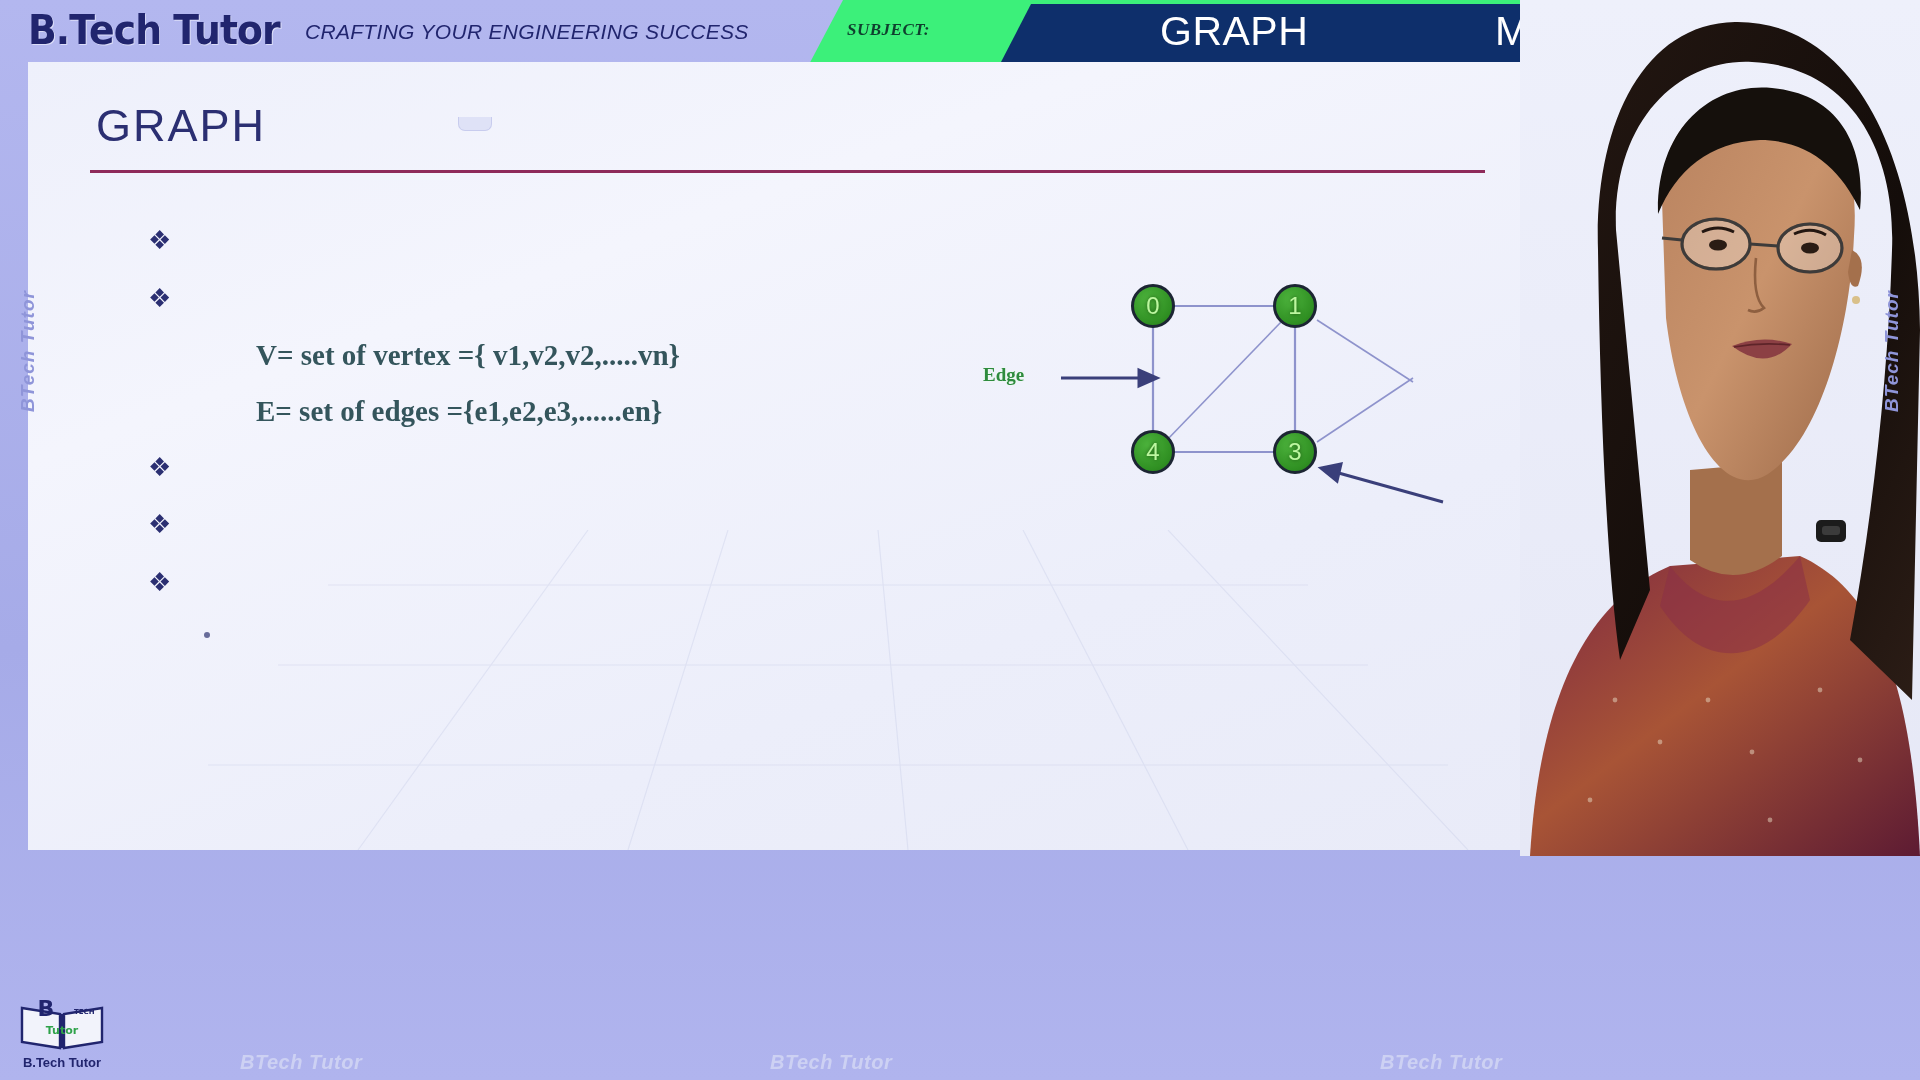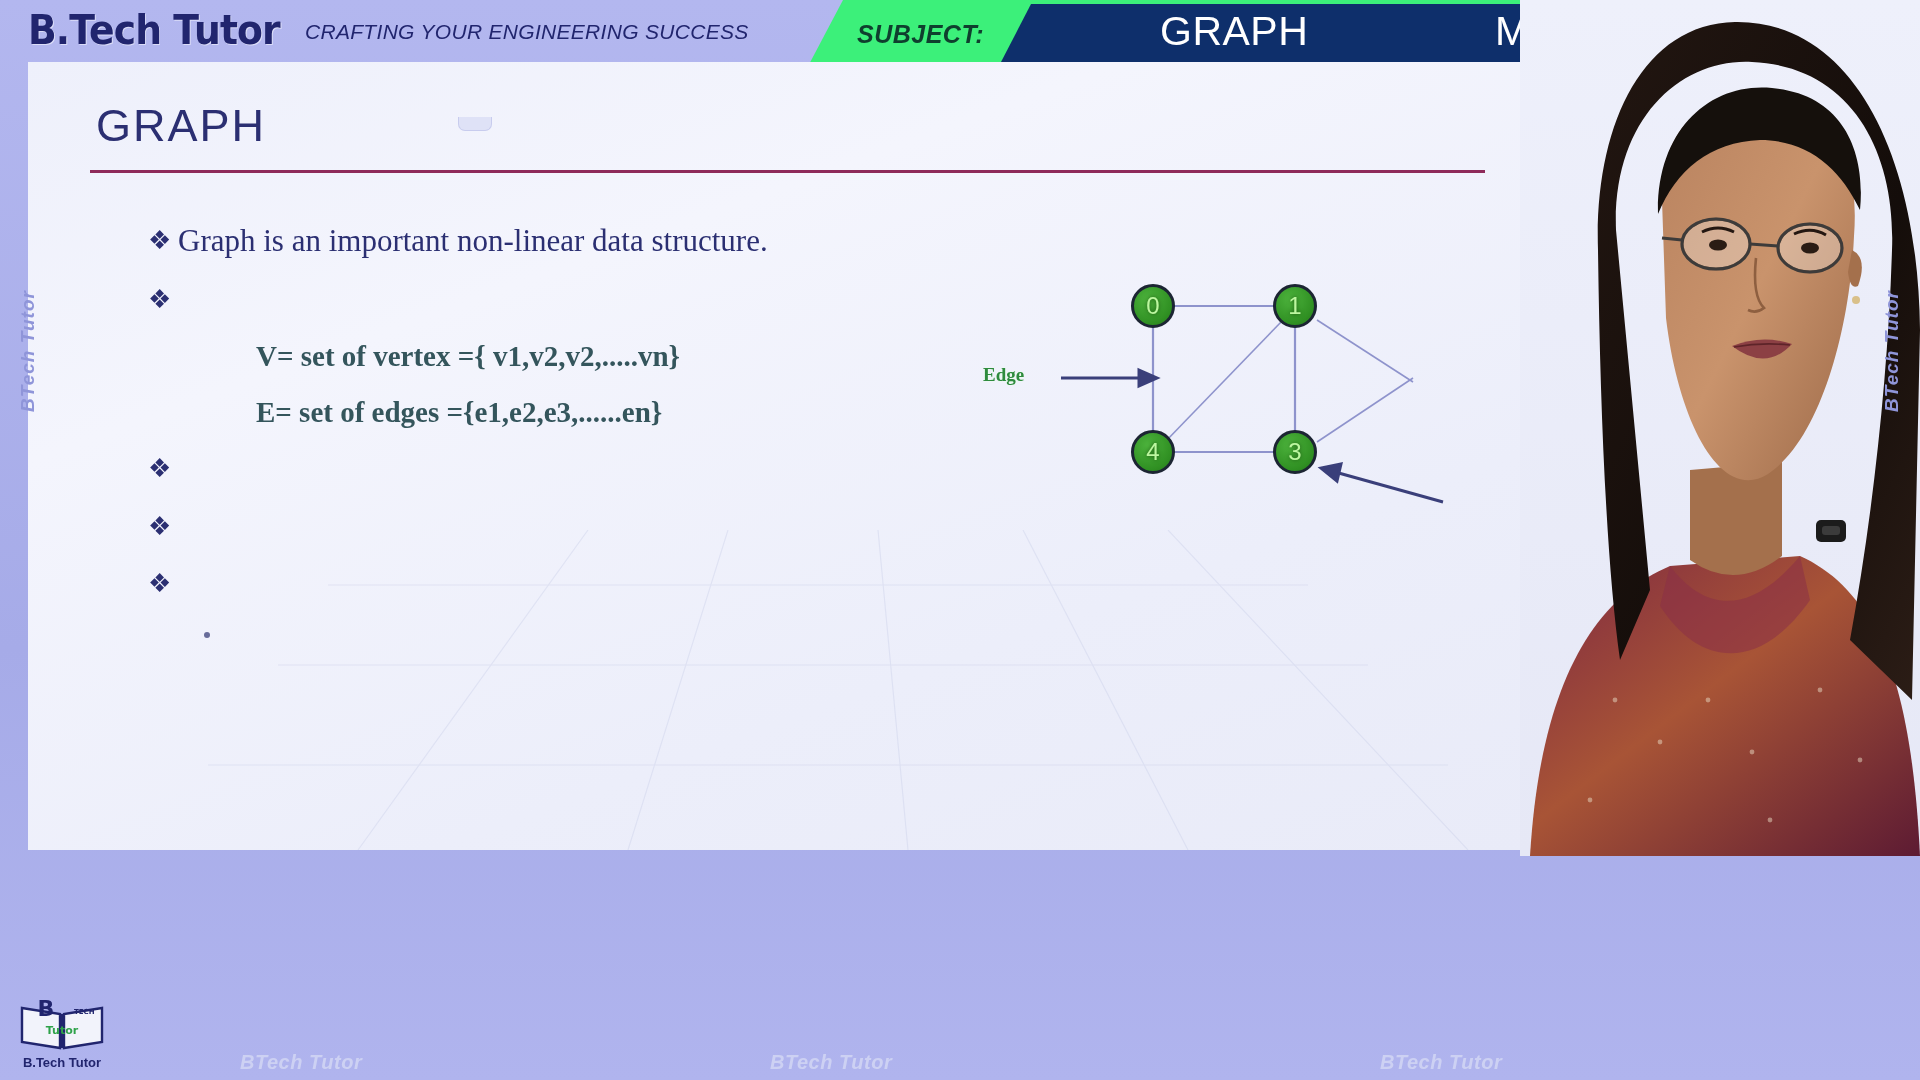--- a/index.html
+++ b/index.html
@@ -47,23 +47,23 @@
     background:#3cf07a;
     clip-path:polygon(38px 0, 1115px 0, 1115px 48px, 1082px 72px, 0 72px);
   }
   #banner-navy {
     position:absolute; left:196px; top:4px; width:900px; height:58px;
     background:#0e2f6b;
     clip-path:polygon(30px 0, 900px 0, 900px 44px, 872px 58px, 0 58px);
   }
   #subject-label {
     position:absolute; left:42px; top:20px;
-    font-family:Liberation Sans, sans-serif;
-    font-weight:bold; font-style:italic; font-size:25px;
-    color:#0f3f2e; letter-spacing:0.5px;margin-left:10px;
+    font-family:Liberation Serif, serif;
+    font-weight:bold; font-style:italic; font-size:17px;
+    color:#0f3f2e; letter-spacing:0.5px;
   }
   #subject-value {
     position:absolute; left:355px; top:8px;
     font-family:"Liberation Sans", sans-serif;
     font-size:41px; color:#ffffff; letter-spacing:0.5px;
   }
   #module-value {
     position:absolute; left:690px; top:8px;
     font-family:"Liberation Sans", sans-serif;
     font-size:41px; color:#ffffff; letter-spacing:0.5px;
@@ -217,21 +217,20 @@
     </svg>
 
     <div id="top-tab"></div>
 
     <div id="slide-title">GRAPH</div>
     <div id="title-rule"></div>
 
     <div id="bullets">
       <div class="bullet-row">
         <span class="bullet-mark">❖</span>
-        <span>Graph is an important non-linear data structure.</span>
       </div>
 
       <div class="bullet-row">
         <span class="bullet-mark">❖</span>
       </div>
 
       <div class="sub-row">V= set of vertex ={ v1,v2,v2,.....vn}</div>
       <div class="sub-row">E= set of edges ={e1,e2,e3,......en}</div>
 
       <div class="bullet-row">

